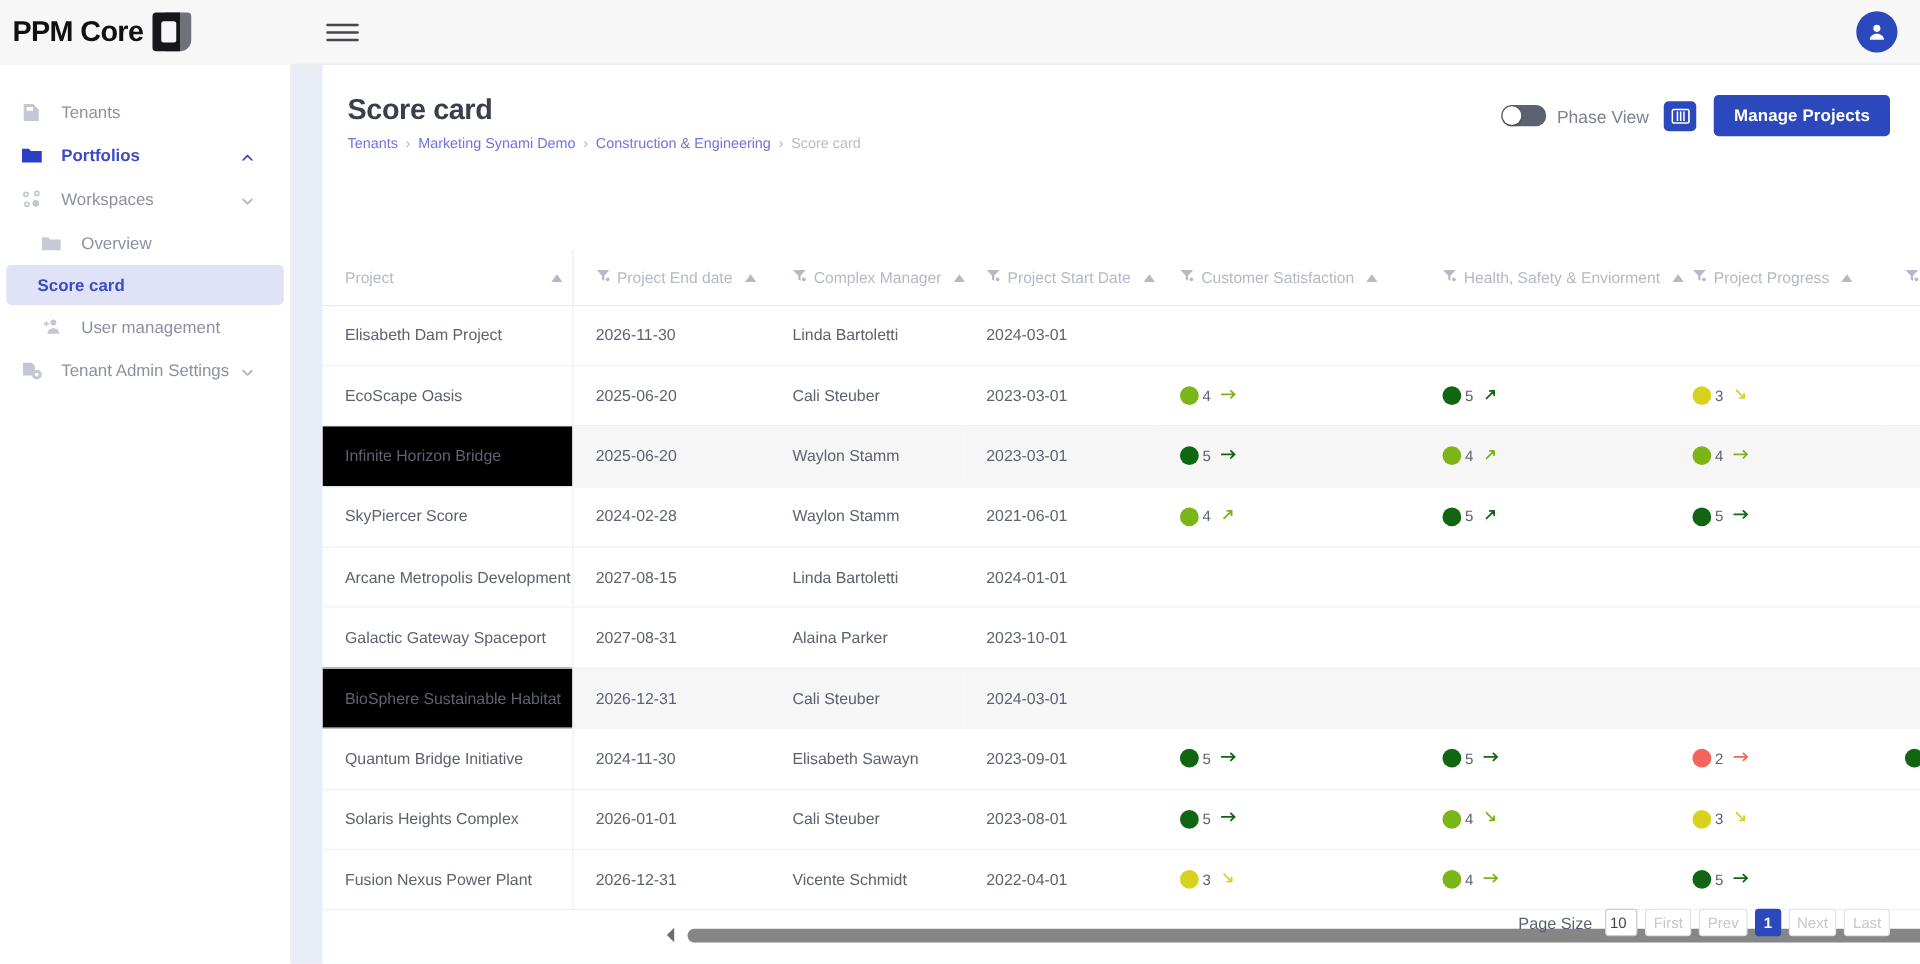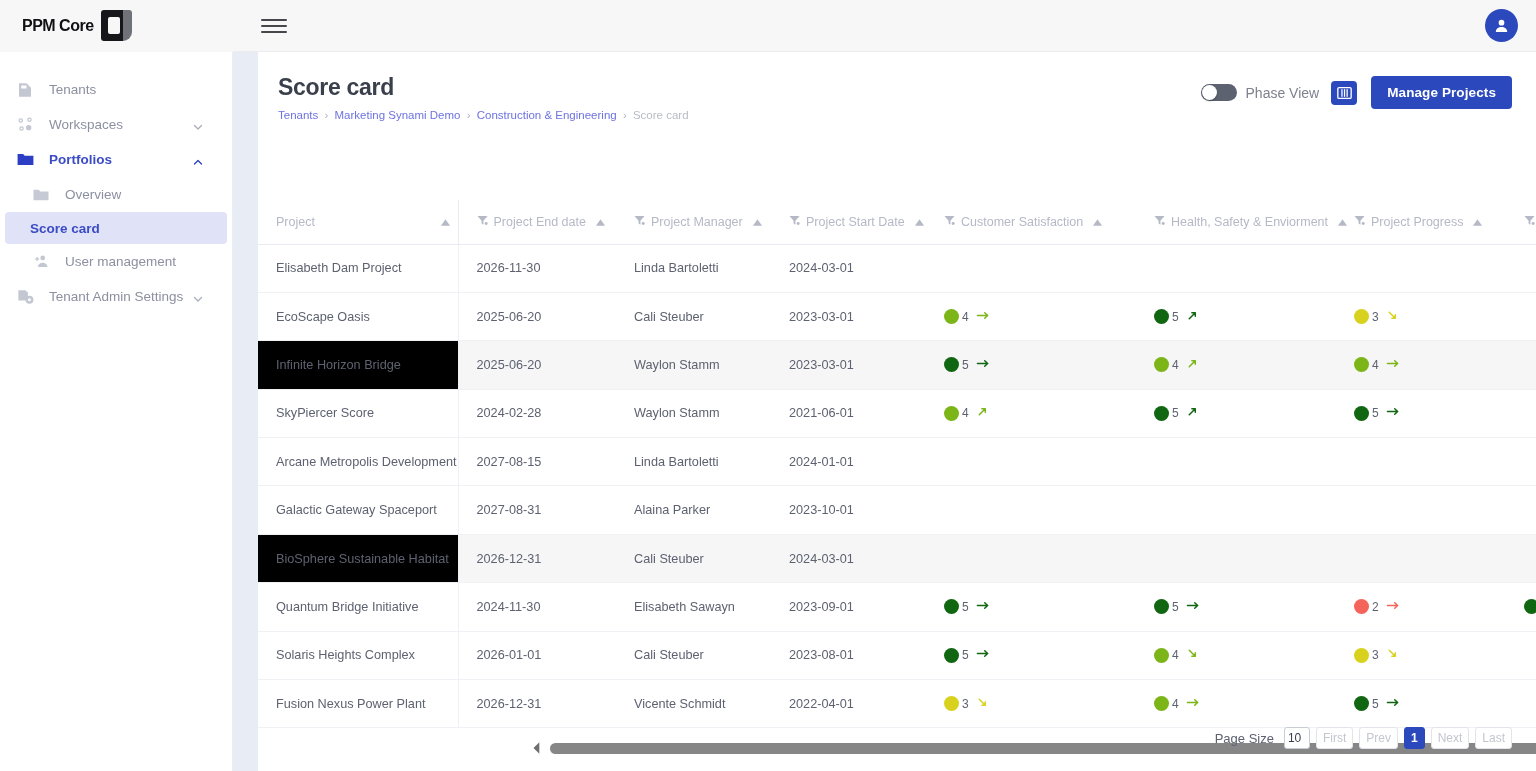--- a/index.html
+++ b/index.html
@@ -15,21 +15,21 @@
     position: absolute; top: 0; left: 0; width: 1536px; height: 52px;
     background: #f7f7f8;
     border-bottom: 1px solid #ececee;
     display: flex; align-items: center;
   }
   #brand {
     width: 233px; height: 52px; display: flex; align-items: center;
     padding-left: 10px; background: #f7f7f8;
   }
   .brand-text {
-    font-size: 16px; font-weight: bold; color: #111114; letter-spacing: -0.5px; margin-left: 12px;
+    font-size: 23px; font-weight: bold; color: #111114; letter-spacing: -0.5px;
   }
   .brand-mark {
     display: inline-block; margin-left: 7px; position: relative;
     width: 31px; height: 31px;
   }
   .brand-mark .bm-a {
     position: absolute; left: 0; top: 0; width: 22px; height: 31px;
     background: #17171b;
     border-radius: 3px 0 0 3px;
   }
@@ -221,47 +221,47 @@
   <div class="nav-item">
     <span class="nav-icon">
       <svg width="18" height="18" viewBox="0 0 24 24">
         <path d="M4 3h10l6 6v12H4z" fill="#c3c7d2"></path>
         <path d="M7 6h7v4H7z" fill="#ffffff"></path>
       </svg>
     </span>
     <span class="nav-label">Tenants</span>
   </div>
 
+  <div class="nav-item active-group">
+    <span class="nav-icon">
+      <svg width="19" height="19" viewBox="0 0 24 24">
+        <path d="M2 5h7l2 2.4h11V19H2z" fill="#2c3ec4"></path>
+      </svg>
+    </span>
+    <span class="nav-label">Portfolios</span>
+    <span class="nav-chev">
+      <svg width="12" height="12" viewBox="0 0 24 24" fill="none" stroke="#2c3ec4" stroke-width="2.6" stroke-linecap="round" stroke-linejoin="round">
+        <polyline points="5,16 12,9 19,16"></polyline>
+      </svg>
+    </span>
+  </div>
+
   <div class="nav-item">
     <span class="nav-icon">
       <svg width="19" height="19" viewBox="0 0 24 24" fill="none" stroke="#c3c7d2" stroke-width="1.6">
         <circle cx="6" cy="7" r="2.1"></circle>
           <circle cx="17" cy="6" r="2.1"></circle>
         <circle cx="7" cy="17" r="2.1"></circle>
           <circle cx="16" cy="16" r="2.6" fill="#c3c7d2"></circle>
       </svg>
     </span>
     <span class="nav-label">Workspaces</span>
     <span class="nav-chev">
       <svg width="12" height="12" viewBox="0 0 24 24" fill="none" stroke="#a9adbb" stroke-width="2.6" stroke-linecap="round" stroke-linejoin="round">
         <polyline points="5,9 12,16 19,9"></polyline>
-      </svg>
-    </span>
-  </div>
-
-  <div class="nav-item active-group">
-    <span class="nav-icon">
-      <svg width="19" height="19" viewBox="0 0 24 24">
-        <path d="M2 5h7l2 2.4h11V19H2z" fill="#2c3ec4"></path>
-      </svg>
-    </span>
-    <span class="nav-label">Portfolios</span>
-    <span class="nav-chev">
-      <svg width="12" height="12" viewBox="0 0 24 24" fill="none" stroke="#2c3ec4" stroke-width="2.6" stroke-linecap="round" stroke-linejoin="round">
-        <polyline points="5,16 12,9 19,16"></polyline>
       </svg>
     </span>
   </div>
 
   <div class="nav-sub">
     <span class="nav-icon">
       <svg width="18" height="18" viewBox="0 0 24 24">
         <path d="M2 5h7l2 2.4h11V19H2z" fill="#c6cad4"></path>
       </svg>
     </span>
@@ -379,21 +379,21 @@
           </th>
 
           <th>
             <div class="th-inner">
               <span class="filter-ico">
                 <svg width="11" height="11" viewBox="0 0 12 12">
                     <path d="M0.5 1h11L7 6.2v4.3L5 9.3V6.2z" fill="#b5b9c6"></path>
                     <circle cx="10" cy="9.3" r="1.6" fill="#b5b9c6"></circle>
                   </svg>
               </span>
-              <span>Project Manager</span>
+              <span>Complex Manager</span>
               <span class="sort-ico">
                 <svg width="9" height="7" viewBox="0 0 10 7">
                     <path d="M5 0L10 7H0z" fill="#b5b9c6"></path>
                   </svg>
               </span>
             </div>
           </th>
 
           <th>
             <div class="th-inner">

